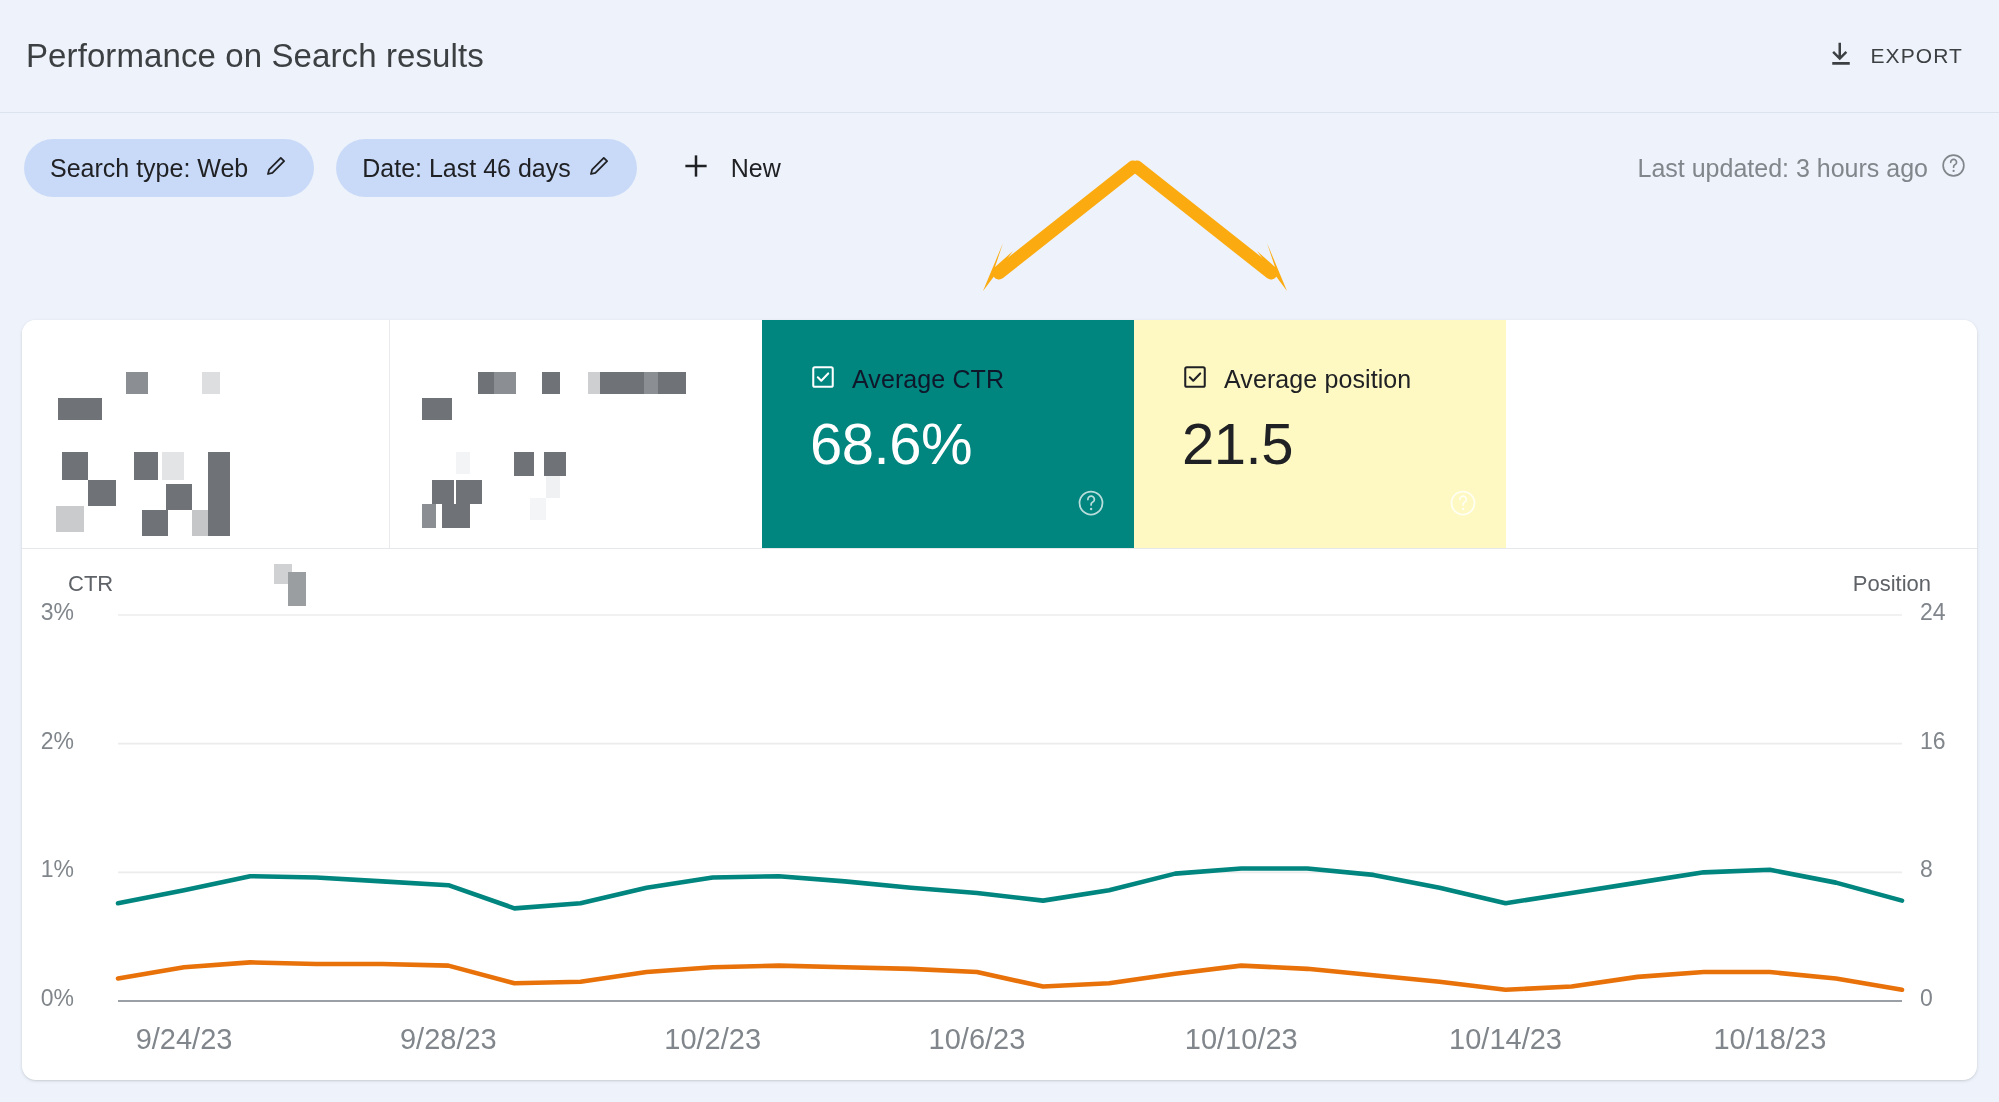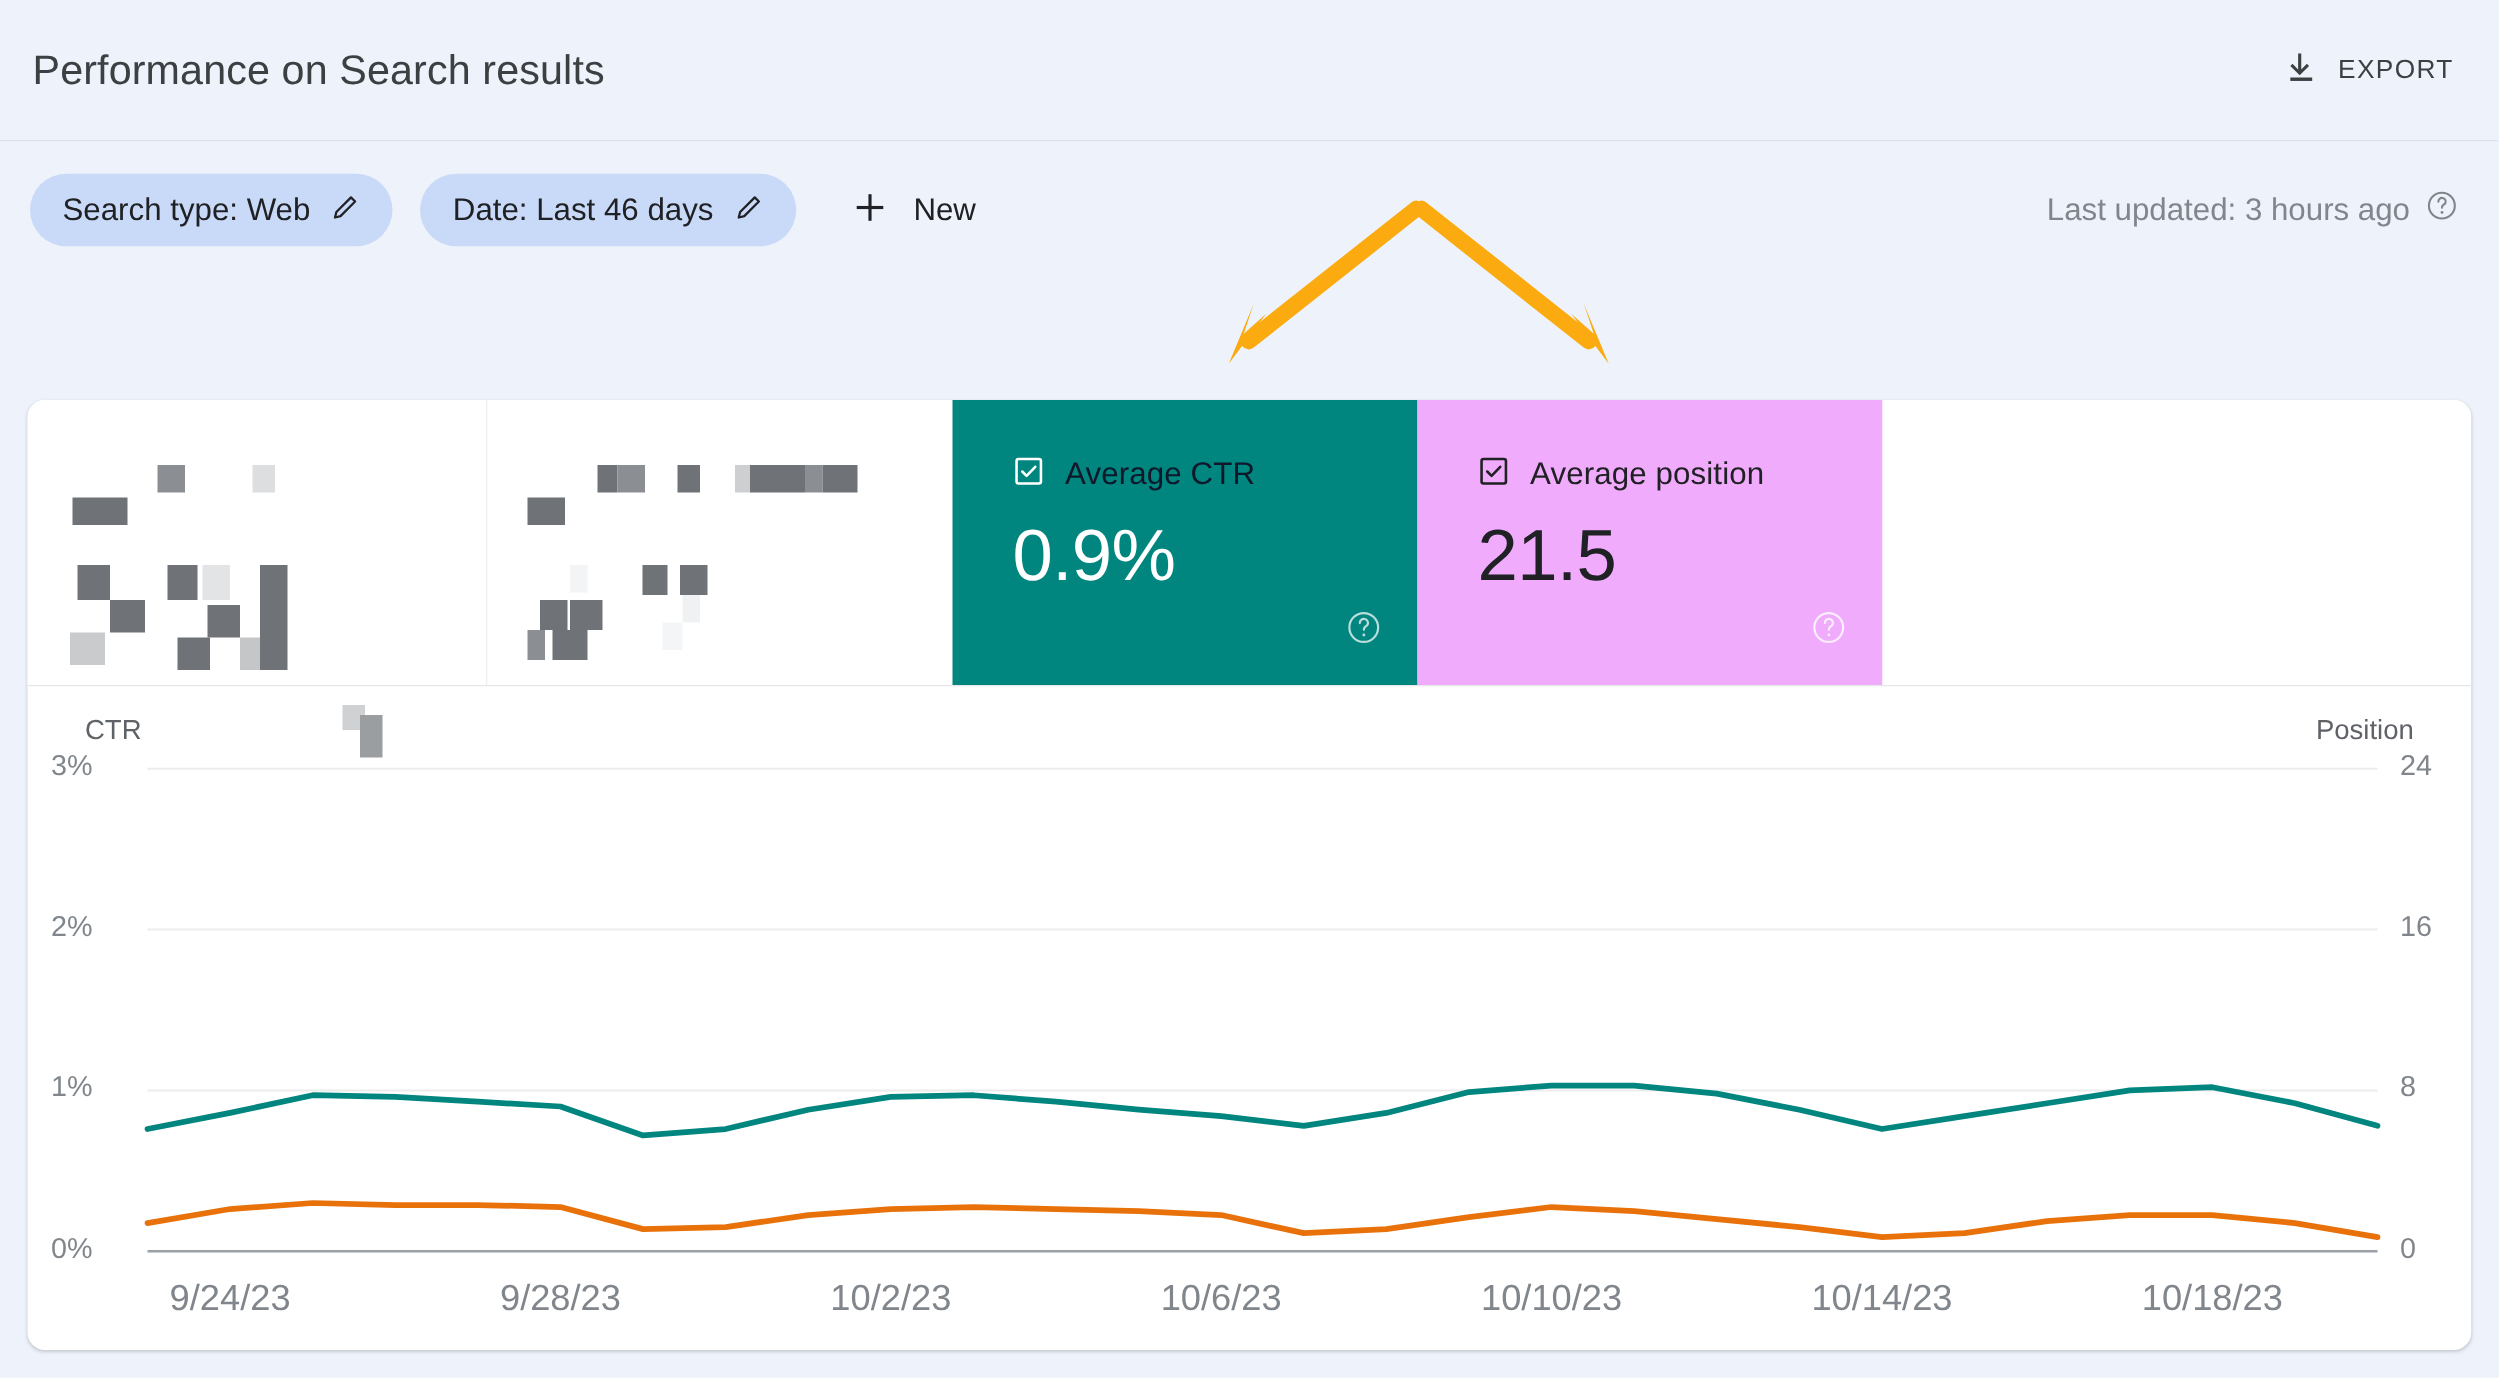--- a/index.html
+++ b/index.html
@@ -118,21 +118,21 @@
     width: 368px;
     background: #fff;
     border-right: 1px solid #e8eaed;
   }
   .metric.redacted.second { width: 372px; border-right: none; }
   .metric.tile {
     width: 372px;
     padding: 44px 0 0 48px;
   }
   .metric.tile.ctr { background: #00857f; }
-  .metric.tile.pos { background: #f0abfc; }
+  .metric.tile.pos { background: #fef9c3; }
   .metric-head {
     display: flex; align-items: center; gap: 16px;
   }
   .metric-name {
     font-size: 25px;
     letter-spacing: .1px;
   }
   .metric.tile.ctr .metric-name { color: #0f172a; }
   .metric.tile.pos .metric-name { color: #202124; }
   .metric-value {
@@ -301,21 +301,21 @@
     <div class="metric tile ctr">
       <div class="metric-head">
         <span>
           <svg width="26" height="26" viewBox="0 0 24 24" fill="none" stroke="#ffffff" stroke-width="1.9">
             <rect x="3" y="3" width="18" height="18" rx="1.5"></rect>
             <path d="M7.2 12.2l3.2 3.2 6.4-6.7" stroke-linecap="round" stroke-linejoin="round"></path>
           </svg>
         </span>
         <span class="metric-name">Average CTR</span>
       </div>
-      <div class="metric-value">0.9%</div>
+      <div class="metric-value">68.6%</div>
       <span class="metric-help">
         <svg width="30" height="30" viewBox="0 0 24 24" fill="none" stroke="rgba(255,255,255,.72)" stroke-width="1.4">
           <circle cx="12" cy="12" r="9.2"></circle>
           <path d="M9.5 9.2a2.6 2.6 0 115 .9c-.4.9-1.8 1.4-2.2 2.2-.2.4-.2.8-.2 1.2" stroke-linecap="round"></path>
           <circle cx="12.1" cy="16.8" r=".95" fill="rgba(255,255,255,.72)" stroke="none"></circle>
         </svg>
       </span>
     </div>
 
     <div class="metric tile pos">

